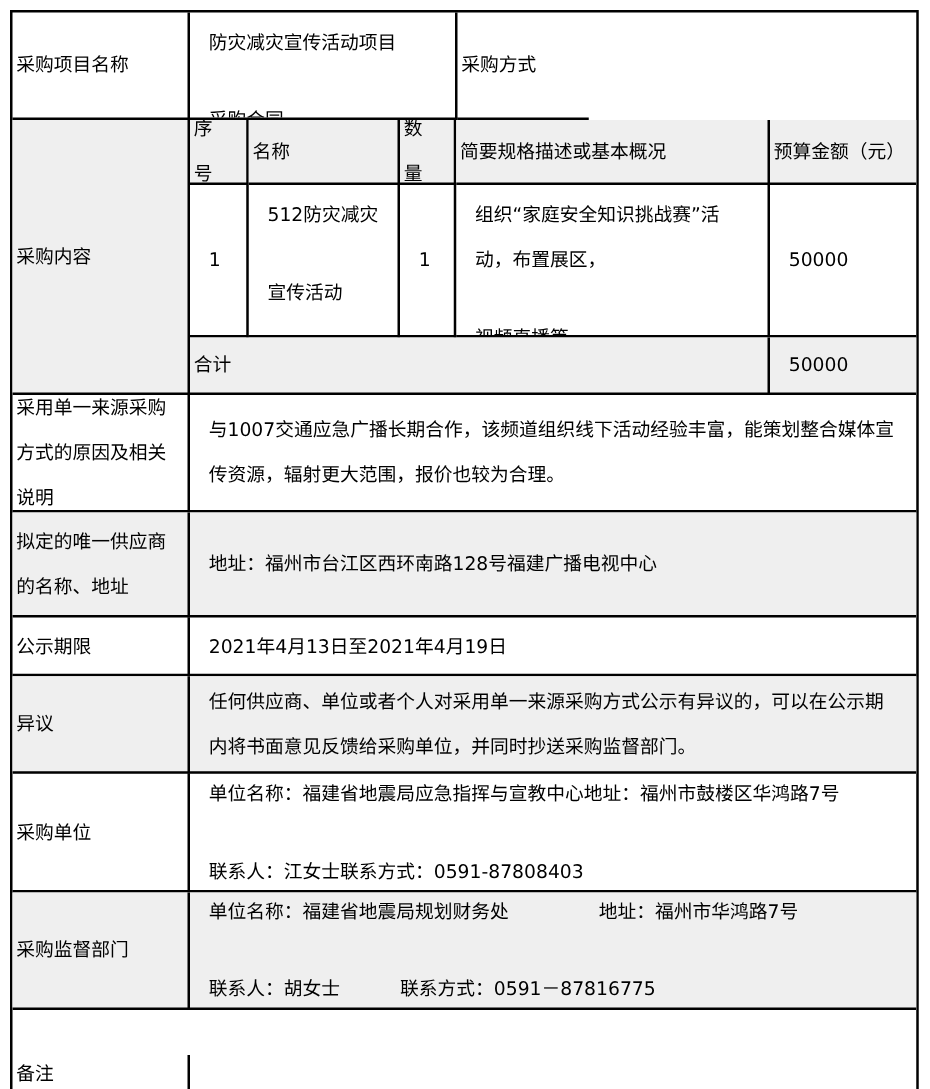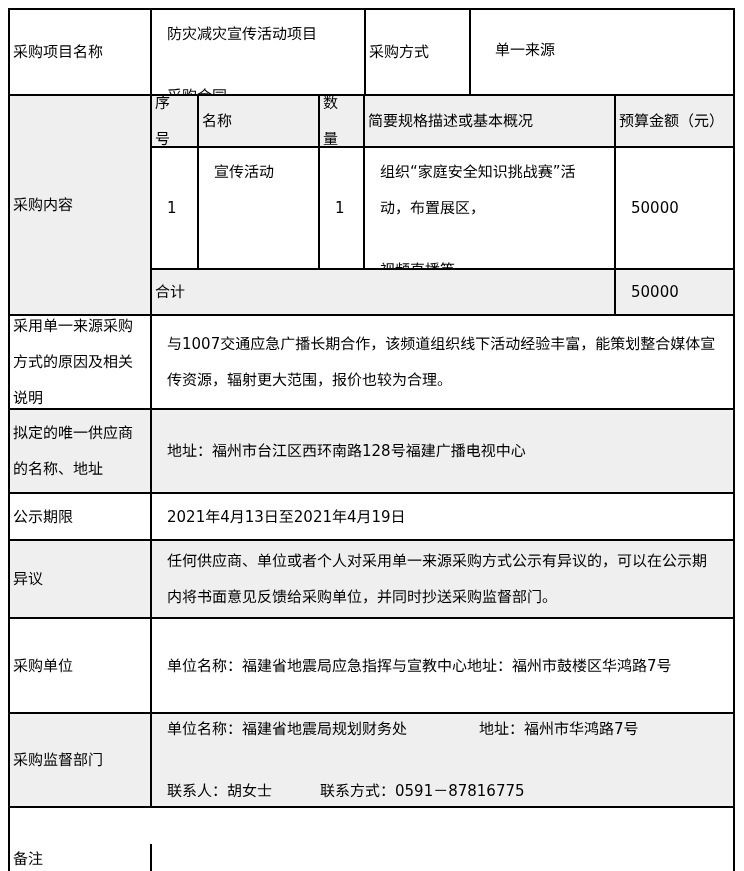--- a/index.html
+++ b/index.html
@@ -70,34 +70,34 @@
 
 <div class="doc">
 
   <div class="row row-project">
     <div class="cell label">采购项目名称</div>
     <div class="cell top">
       <p class="para">防灾减灾宣传活动项目</p>
       <p class="para">采购合同</p>
     </div>
     <div class="cell label">采购方式</div>
-    <div class="cell method-value">单一来源</div>
   </div>
 
   <div class="row row-generic">
     <div class="cell label shade">采购内容</div>
     <div class="inner-grid">
       <div class="cell label shade">序号</div>
       <div class="cell label shade">名称</div>
       <div class="cell label shade">数量</div>
       <div class="cell label shade">简要规格描述或基本概况</div>
       <div class="cell label shade">预算金额（元）</div>
 
       <div class="cell">1</div>
       <div class="cell top">
+        <p class="para">512防灾减灾</p>
         <p class="para">宣传活动</p>
       </div>
       <div class="cell">1</div>
       <div class="cell top">
         <p class="para">组织“家庭安全知识挑战赛”活动，布置展区，</p>
         <p class="para">视频直播等</p>
       </div>
       <div class="cell">50000</div>
 
       <div class="cell label shade total-cell">合计</div>
@@ -124,20 +124,21 @@
 
   <div class="row row-generic row-objection">
     <div class="cell label shade">异议</div>
     <div class="cell shade">任何供应商、单位或者个人对采用单一来源采购方式公示有异议的，可以在公示期内将书面意见反馈给采购单位，并同时抄送采购监督部门。</div>
   </div>
 
   <div class="row row-generic row-unit">
     <div class="cell label">采购单位</div>
     <div class="cell">
       <p class="para">单位名称：福建省地震局应急指挥与宣教中心地址：福州市鼓楼区华鸿路7号</p>
+      <p class="para">联系人：江女士联系方式：0591-87808403</p>
     </div>
   </div>
 
   <div class="row row-generic row-supervisor">
     <div class="cell label shade">采购监督部门</div>
     <div class="cell shade">
       <p class="para"><span class="inline-part">单位名称：福建省地震局规划财务处</span><span class="inline-part gap-lg">地址：福州市华鸿路7号</span></p>
       <p class="para"><span class="inline-part">联系人：胡女士</span><span class="inline-part gap-md">联系方式：0591－87816775</span></p>
     </div>
   </div>

